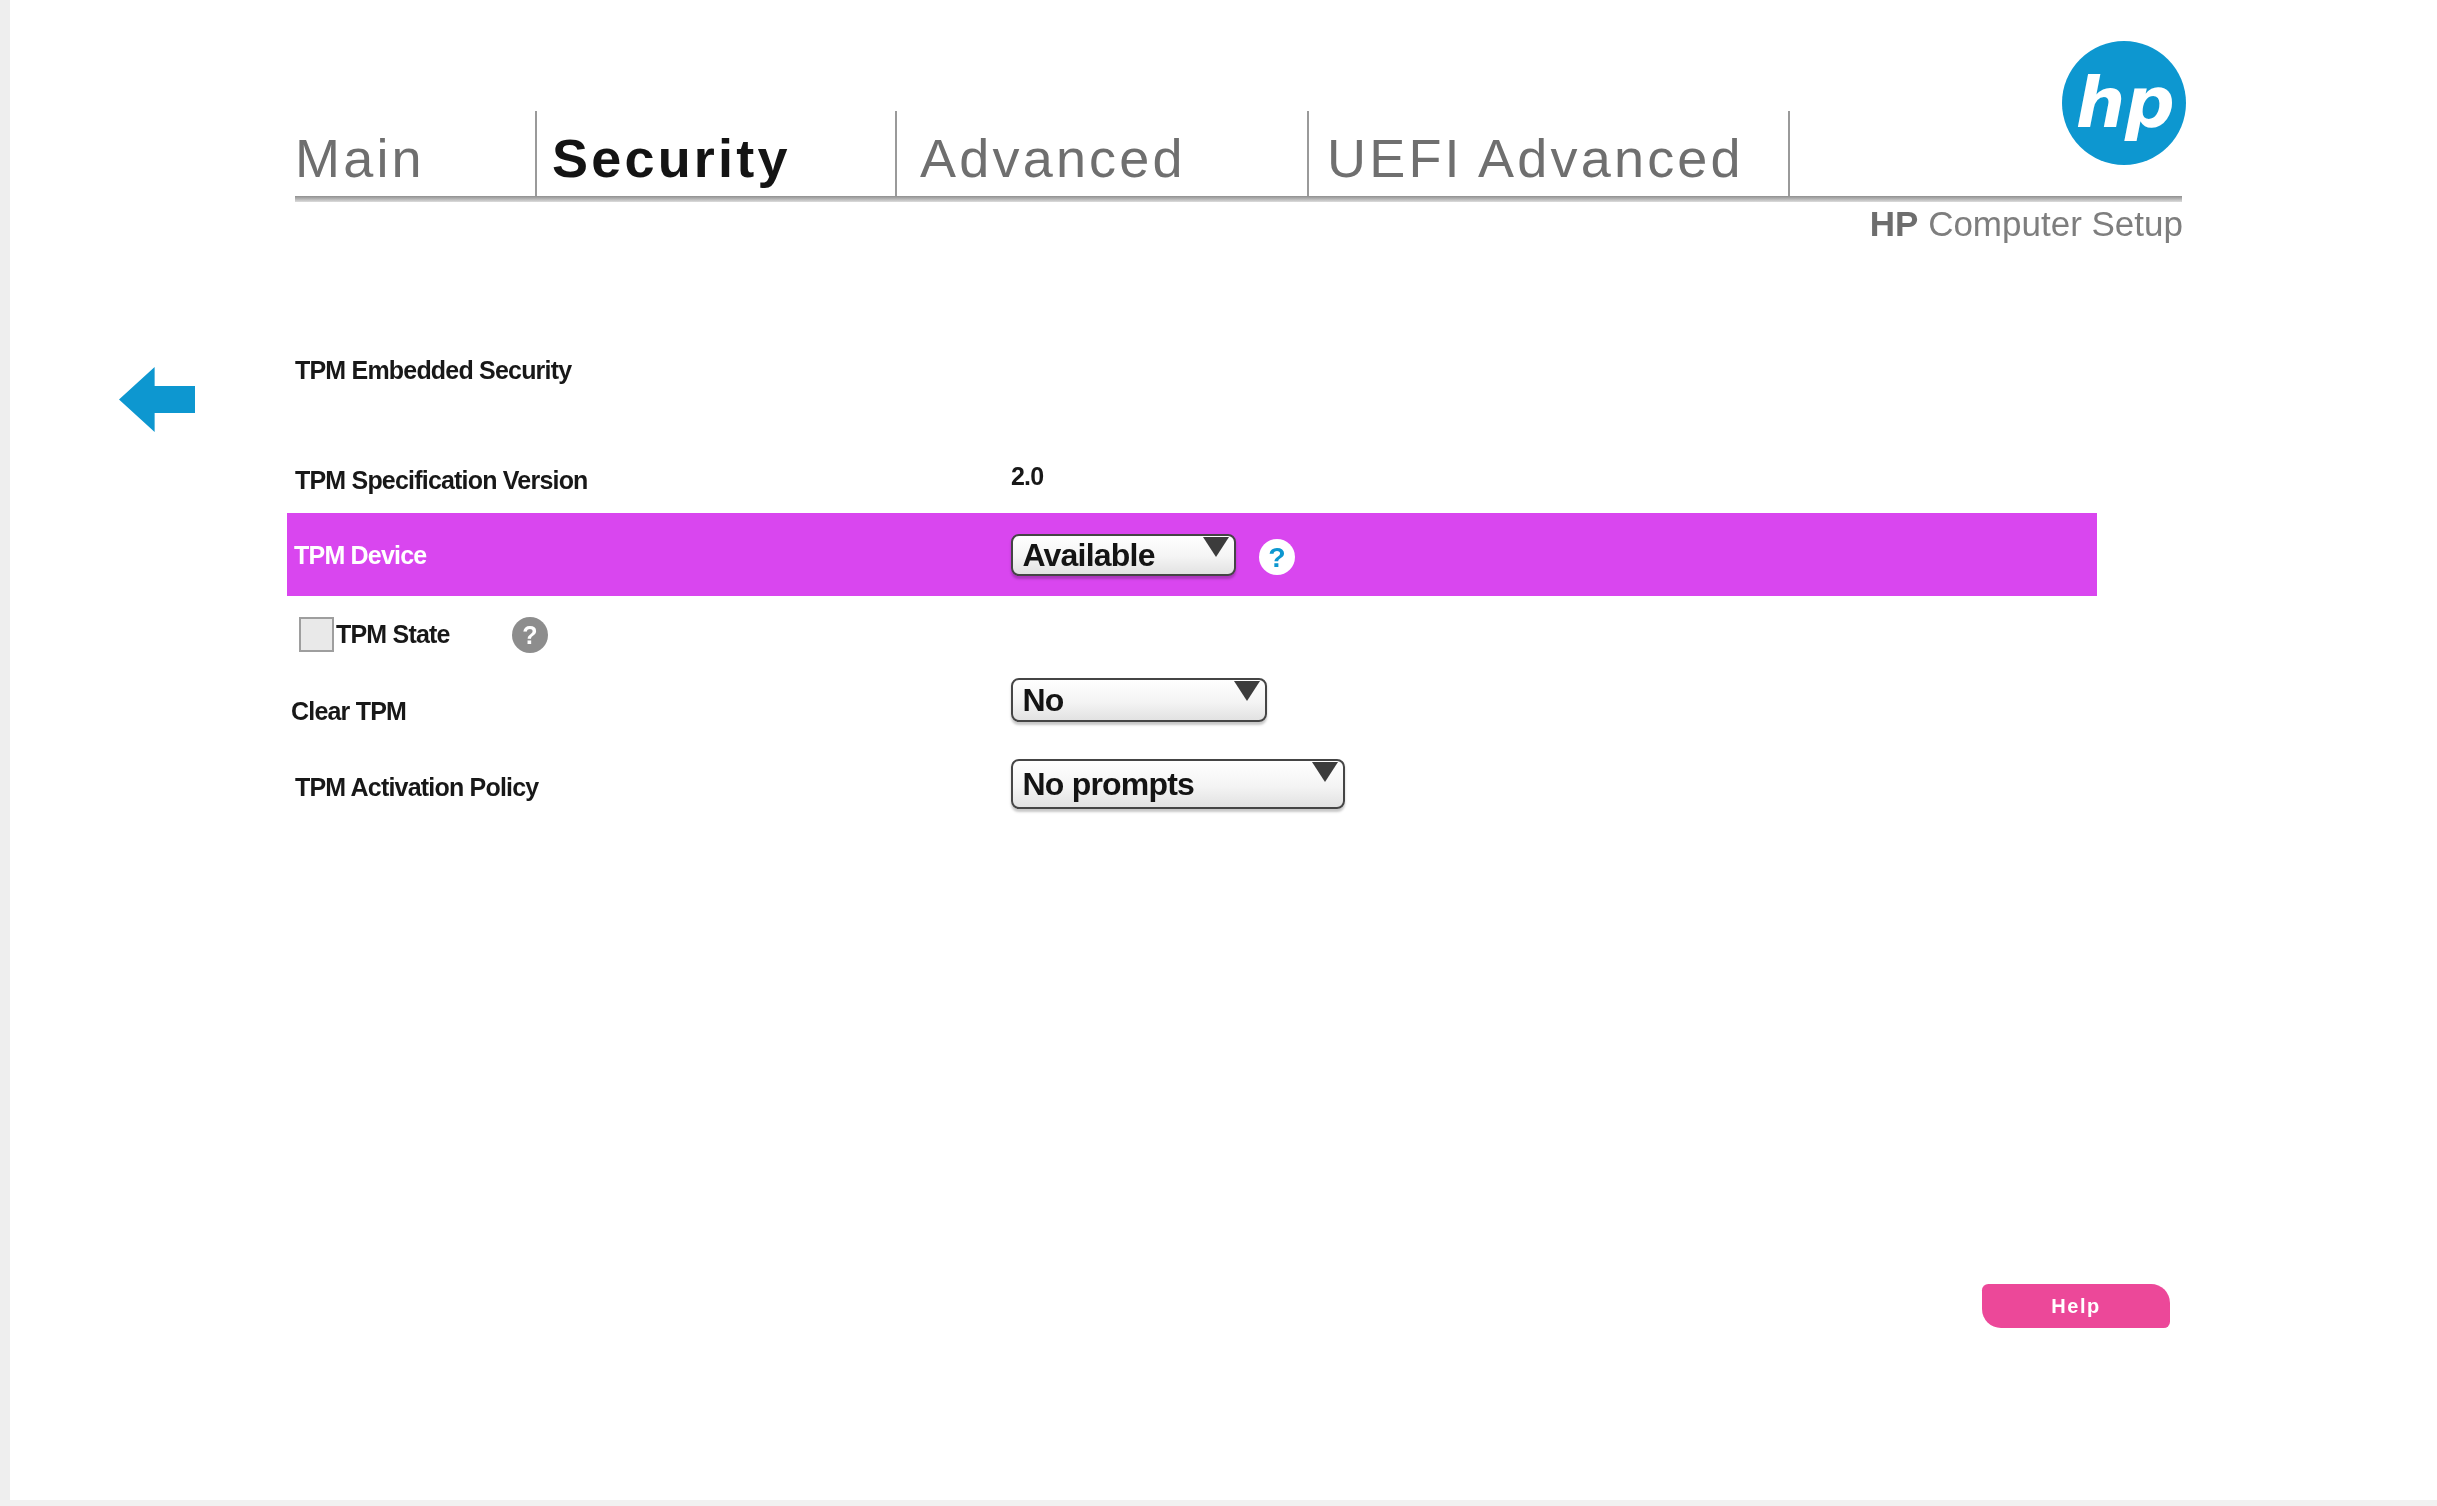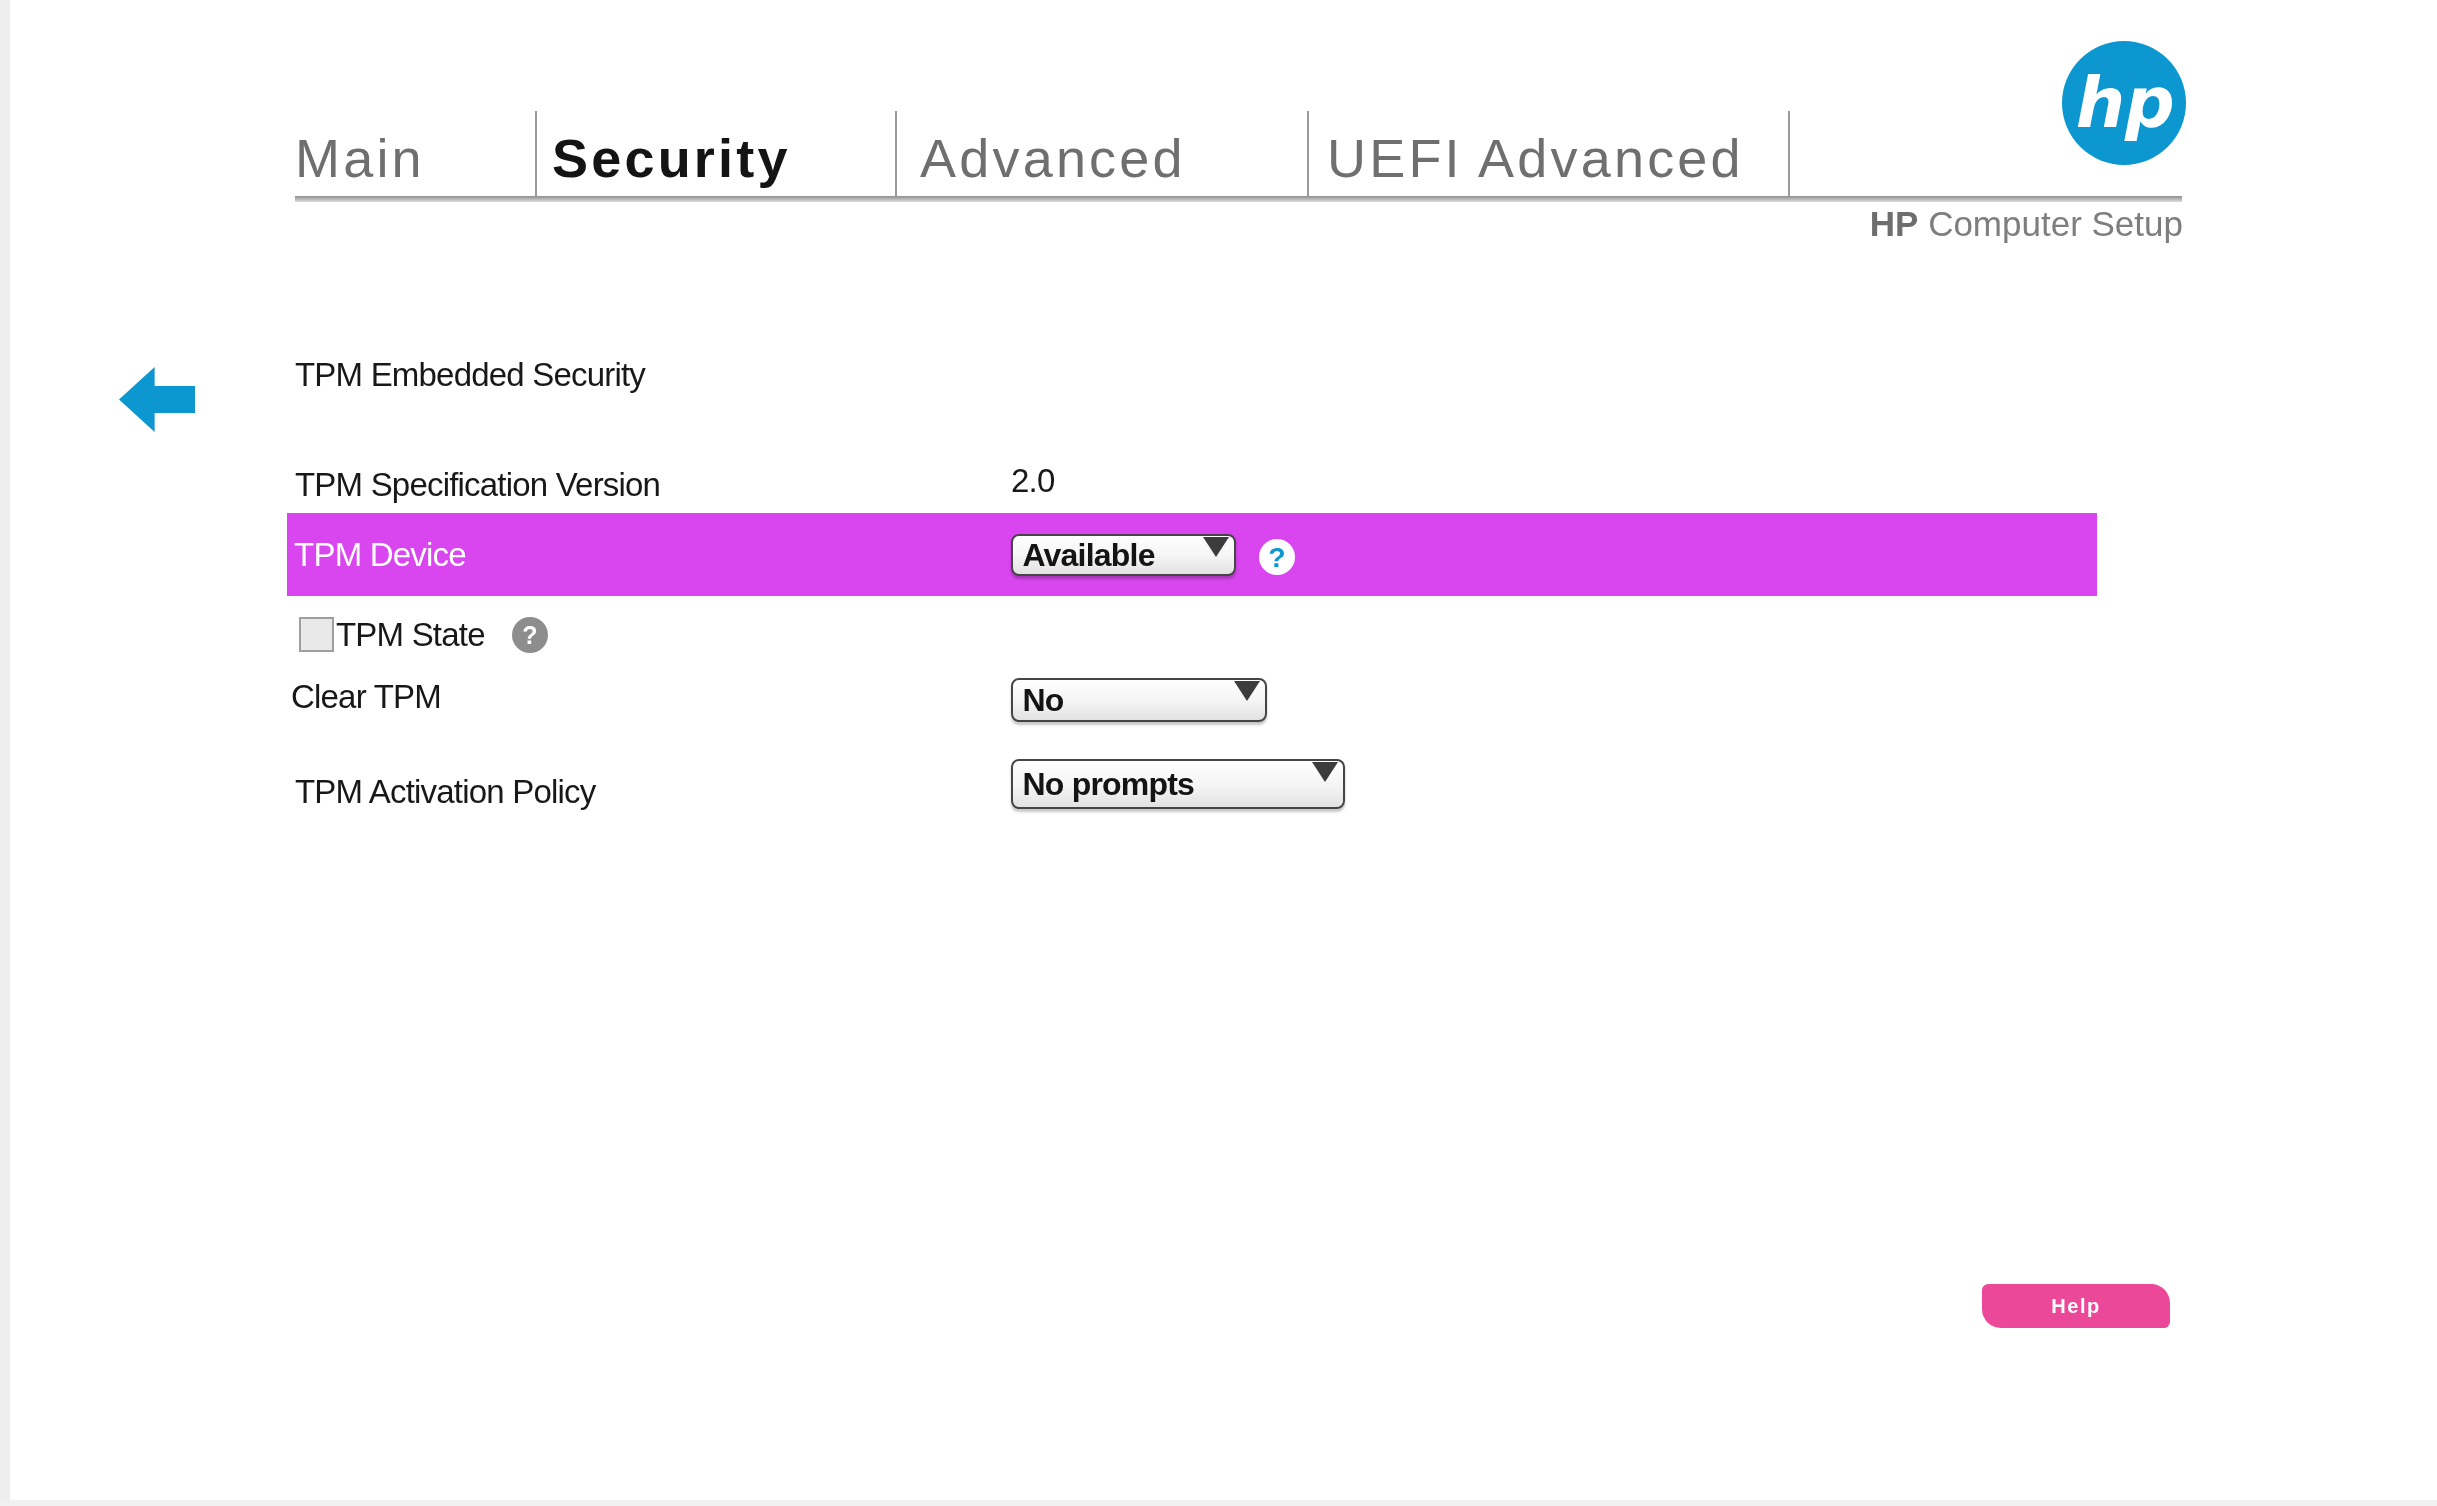--- a/index.html
+++ b/index.html
@@ -30,21 +30,21 @@
     background:linear-gradient(180deg,#8f8f8f 0%,#b9b9b9 55%,#dcdcdc 100%);}
 
   .hp-logo{left:2062px;top:41px;width:124px;height:124px;}
   .header-subtitle{left:1703px;top:204px;width:480px;text-align:right;
     font-size:35px;color:#7e7e7e;white-space:nowrap;}
   .header-subtitle .brand{font-weight:700;color:#6e6e6e;}
 
   
   .back-arrow{left:119px;top:367px;width:76px;height:65px;cursor:pointer;}
 
-  .label{font-size:33px;font-weight:400;letter-spacing:-0.8px;color:#181818;white-space:nowrap;}
+  .label{font-size:25px;font-weight:700;letter-spacing:-0.8px;color:#181818;white-space:nowrap;}
   .page-heading{left:295px;top:356px;}
   .row-spec-label{left:295px;top:466px;}
   .row-spec-value{left:1011px;top:462px;}
 
   .row-device{left:287px;top:513px;width:1810px;height:83px;background:#d946ef;cursor:pointer;}
   .row-device .label{position:absolute;left:7.1px;top:50%;transform:translateY(-50%);color:#ffffff;}
 
   .dropdown{border:2.4px solid #454545;border-radius:8px;box-sizing:border-box;cursor:pointer;
     background:linear-gradient(180deg,#ffffff 0%,#f4f4f4 55%,#e2e2e2 100%);
     box-shadow:0 2.4px 2.4px rgba(0,0,0,0.22);}
@@ -60,21 +60,21 @@
   .qicon{border-radius:50%;display:flex;align-items:center;justify-content:center;
     font-weight:700;cursor:pointer;}
   .qicon-device{left:972px;top:26px;width:36px;height:36px;position:absolute;
     background:#ffffff;color:#0d97d0;font-size:28.5px;}
   .qicon-state{left:512px;top:617px;width:36px;height:36px;background:#8d8d8d;color:#ffffff;font-size:25px;}
 
   .checkbox{left:299px;top:617px;width:35px;height:35px;box-sizing:border-box;
     background:#e9e9e9;border:2.4px solid #9e9e9e;cursor:pointer;}
   .row-state-label{left:336px;top:617px;line-height:35px;}
 
-  .row-clear-label{left:291px;top:678px;}
+  .row-clear-label{left:291px;top:697px;}
   .row-policy-label{left:295px;top:773px;}
 
   .help-button{left:1982px;top:1284px;width:188px;height:44px;line-height:44px;
     background:#ec4899;border-radius:6.3px 19px 6.3px 19px;text-align:center;
     color:#ffffff;font-size:20px;font-weight:700;letter-spacing:1.6px;cursor:pointer;}
 </style>
 </head>
 <body>
 
 <div class="abs edge-left"></div>

